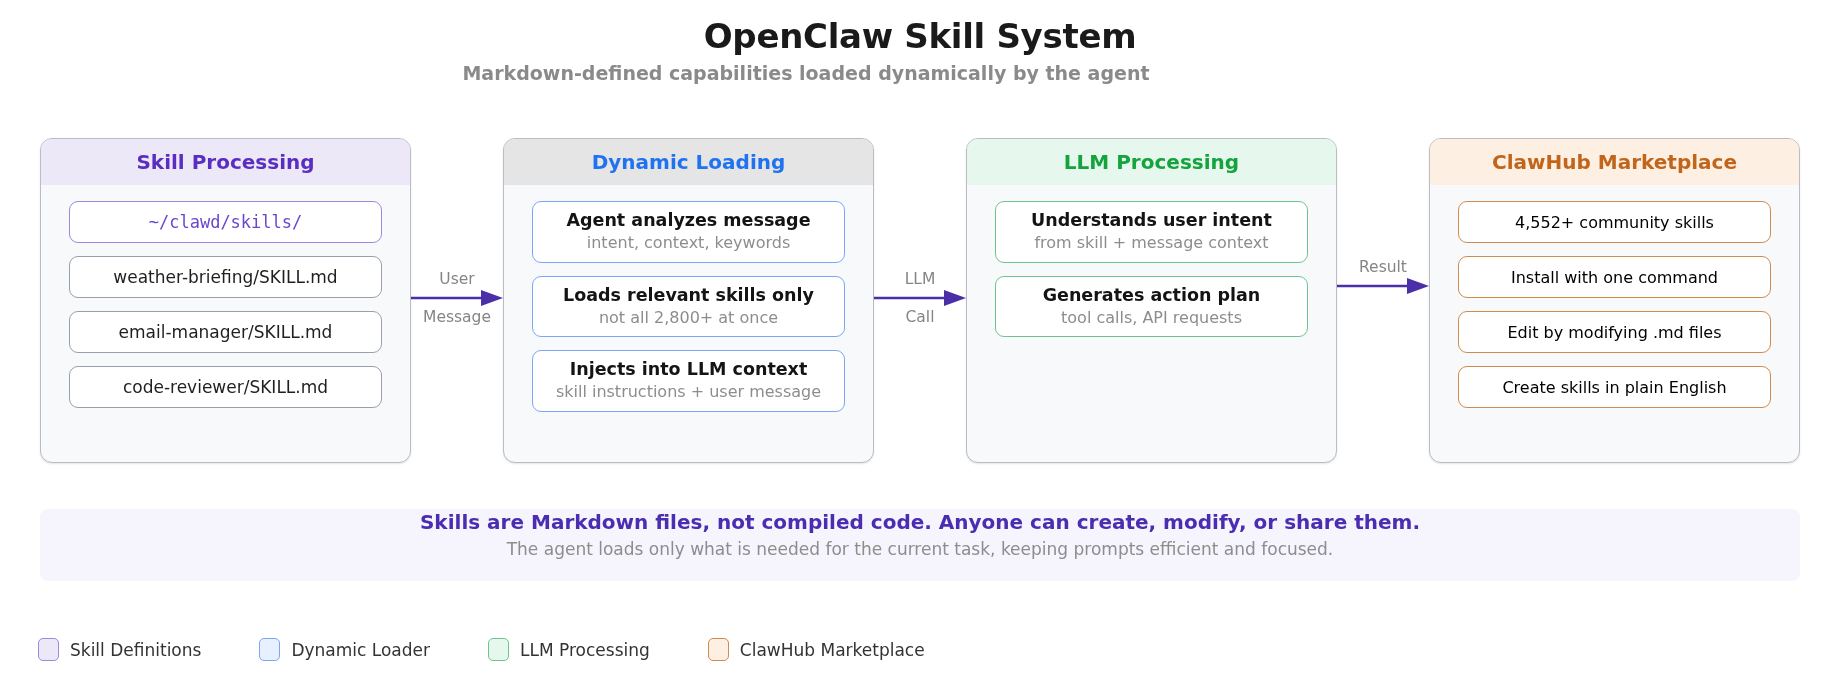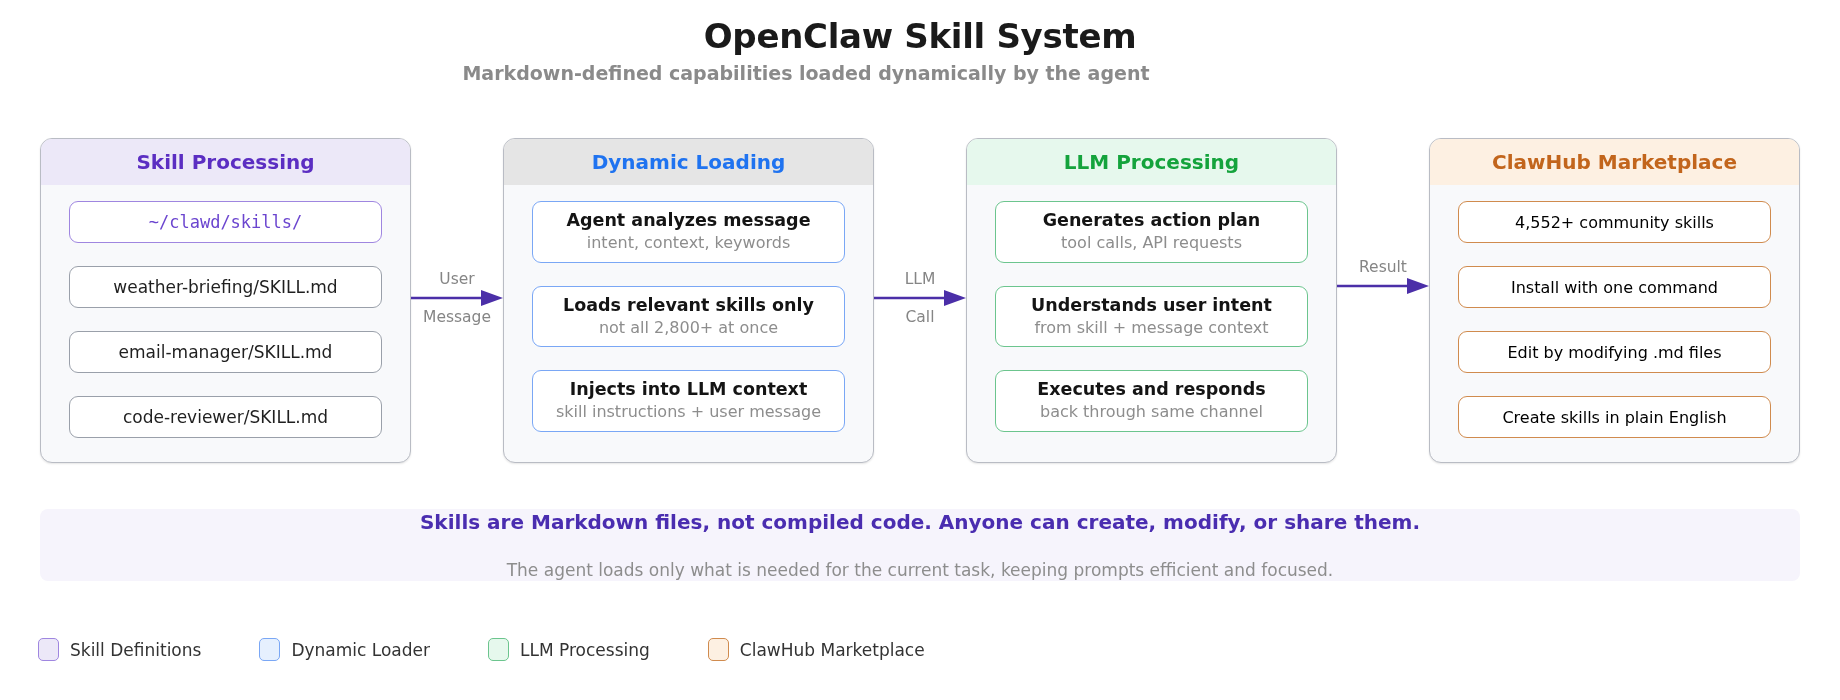--- a/index.html
+++ b/index.html
@@ -41,21 +41,21 @@
   }
   .panel-header {
     height: 46px; flex: 0 0 46px;
     display: flex; align-items: center; justify-content: center;
     font-size: 20px; font-weight: 700;
   }
   .panel-body {
     flex: 1 1 auto;
     padding: 16px 28px 0 28px;
     display: flex; flex-direction: column;
-    gap: 23px;
+    gap: 13px;
   }
 
   
   .p-skill  .panel-header { background: #ece8f8; color: #5b2ec2; }
   .p-dyn    .panel-header { background: #e6f0fe; color: #1f73f0; }
   .p-llm    .panel-header { background: #e6f8ed; color: #14a33c; }
   .p-hub    .panel-header { background: #fdf0e2; color: #c2651c; }
 
   
   .chip {
@@ -107,21 +107,21 @@
   }
   .arrow-svg { display: block; }
 
   
   .banner {
     position: absolute; left: 40px; top: 509px;
     width: 1760px; height: 72px;
     background: #f6f4fc;
     border-radius: 8px;
     display: flex; flex-direction: column;
-    align-items: center; justify-content: space-between;
+    align-items: center; justify-content: flex-start;
   }
   .banner-main {
     font-size: 20px; font-weight: 700; color: #4a2db0;
     line-height: 1.3;
   }
   .banner-sub {
     font-size: 17px; font-weight: 400; color: #8d8d8d;
     margin-top: 3px; line-height: 1.3;
   }
 
@@ -203,30 +203,26 @@
             <line x1="0" y1="8" x2="76" y2="8" stroke="#4b2fa8" stroke-width="2.4"></line>
             <polygon points="92,8 70,0 70,16" fill="#4b2fa8"></polygon>
           </svg>
           <div class="arrow-lbl">Call</div>
         </div>
       </div>
       <div class="panel p-llm">
         <div class="panel-header" style="background: rgb(230, 248, 237); color: rgb(20, 163, 60);">LLM Processing</div>
         <div class="panel-body">
           <div class="chip green two">
+            <div class="ttl">Understands user intent</div>
+            <div class="sub">from skill + message context</div>
+          </div>
+          <div class="chip green two">
             <div class="ttl">Generates action plan</div>
             <div class="sub">tool calls, API requests</div>
-          </div>
-          <div class="chip green two">
-            <div class="ttl">Understands user intent</div>
-            <div class="sub">from skill + message context</div>
-          </div>
-          <div class="chip green two">
-            <div class="ttl">Executes and responds</div>
-            <div class="sub">back through same channel</div>
           </div>
         </div>
       </div>
       <div class="gap">
         <div class="arrow-wrap" style="top: 118px;">
           <div class="arrow-lbl">Result</div>
           <svg class="arrow-svg" width="92" height="16" viewBox="0 0 92 16">
             <line x1="0" y1="8" x2="76" y2="8" stroke="#4b2fa8" stroke-width="2.4"></line>
             <polygon points="92,8 70,0 70,16" fill="#4b2fa8"></polygon>
           </svg>

